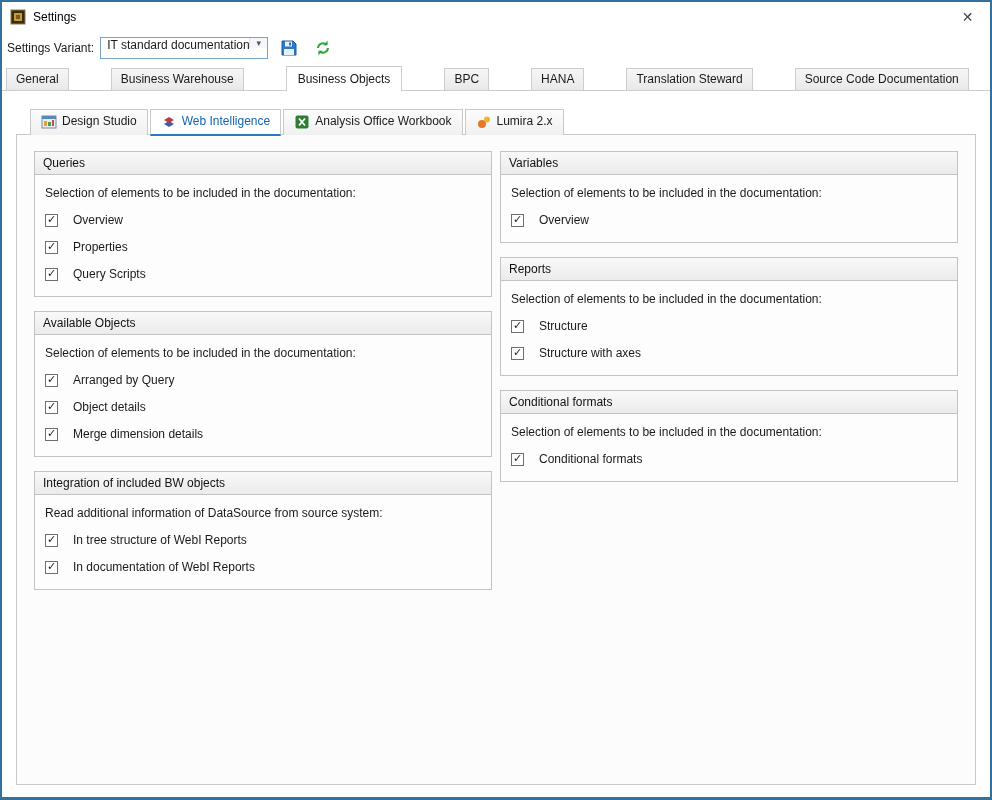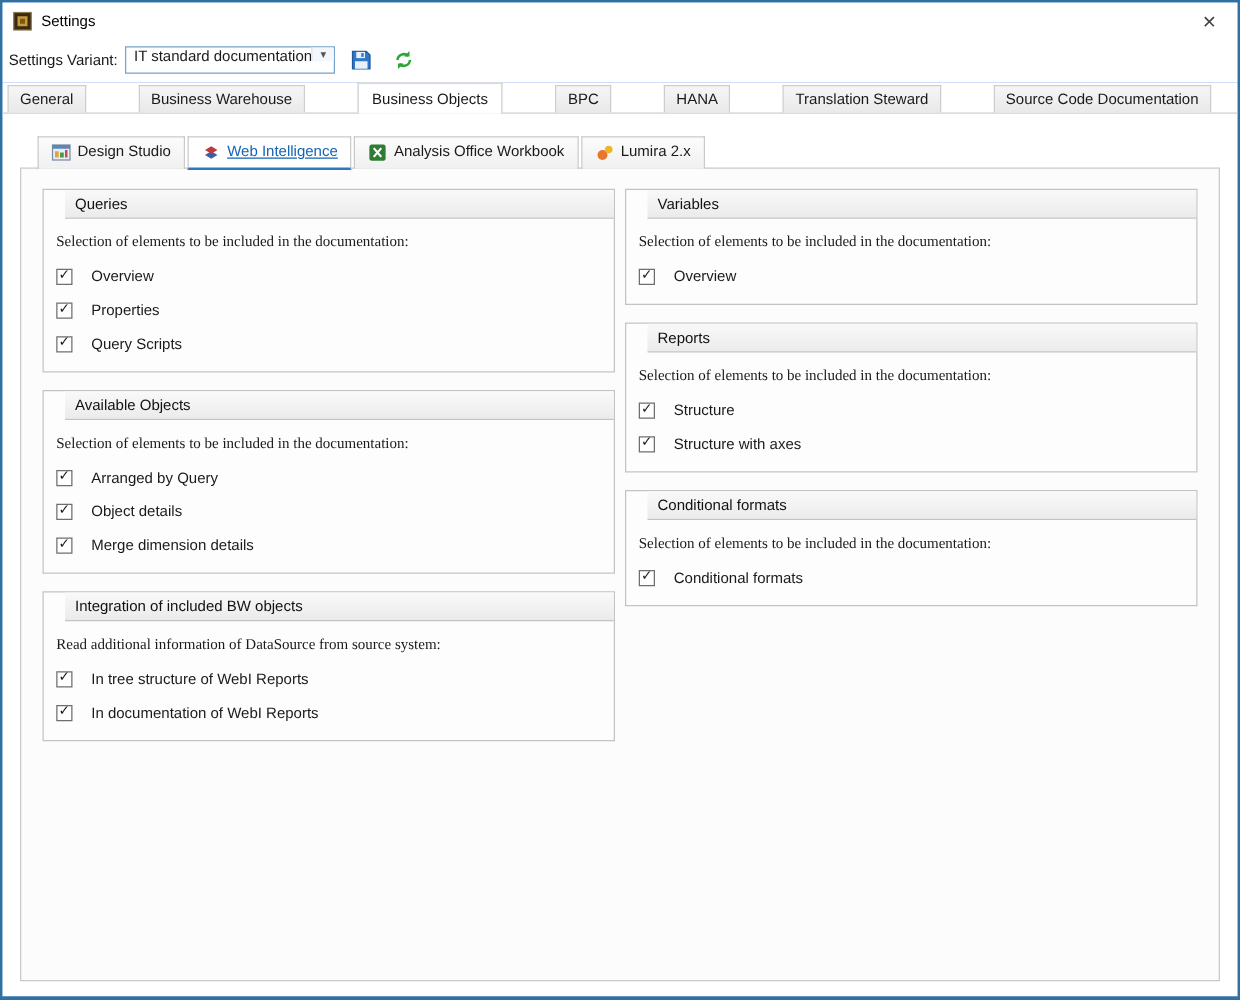--- a/index.html
+++ b/index.html
@@ -38,37 +38,37 @@
   .tab-page { flex:1; min-height:0; display:flex; flex-direction:column; padding:18px 14px 12px; background:#fff; }
   .sub-tabs { display:flex; align-items:flex-end; padding-left:14px; }
   .sub-tab {
     display:flex; align-items:flex-start; gap:5px;
     border:1px solid #c9c9c9; border-bottom:none;
     background:linear-gradient(#fcfcfc,#f0f0f0);
     padding:4px 10px 5px; margin-right:2px; white-space:nowrap; z-index:2;
   }
   .sub-tab.active {
     background:#fff; color:#1464b4;
-    border-bottom:2px solid #2a7ac0; padding-bottom:4px; margin-bottom:-1px;text-decoration:underline;
+    border-bottom:2px solid #2a7ac0; padding-bottom:4px; margin-bottom:-1px;
   }
   .sub-tab-icon { width:16px; height:16px; flex:0 0 auto; }
   .panel {
     flex:1; min-height:0; margin-top:-1px;
     border:1px solid #c9c9c9; background:#fcfcfc;
     padding:16px 17px; display:flex; gap:8px; align-items:flex-start;
   }
   .col { flex:1; display:flex; flex-direction:column; gap:14px; min-width:0; }
   
   .group { border:1px solid #c3c3c3; background:#fdfdfd; }
   .group-header {
     background:linear-gradient(#f9f9f9,#ebebeb);
-    border-bottom:1px solid #c3c3c3; padding:4px 8px; color:#111;margin-left:17px;
+    border-bottom:1px solid #c3c3c3; padding:4px 8px; color:#111;
   }
   .group-body { padding:7px 10px 15px; }
-  .desc { margin-top:4px;font-family:Liberation Serif, serif; }
+  .desc { margin-top:4px; }
   .check-row { display:flex; align-items:center; gap:15px; margin-top:13px; }
   .checkbox {
     width:13px; height:13px; border:1px solid #6e6e6e; background:#fff;
     display:flex; align-items:center; justify-content:center; flex:0 0 auto;
   }
   .checkbox.checked::after { content:"✓"; font-size:11px; font-weight:700; color:#1c1c1c; line-height:1; margin-top:-1px; }
 </style>
 </head>
 <body>
 

